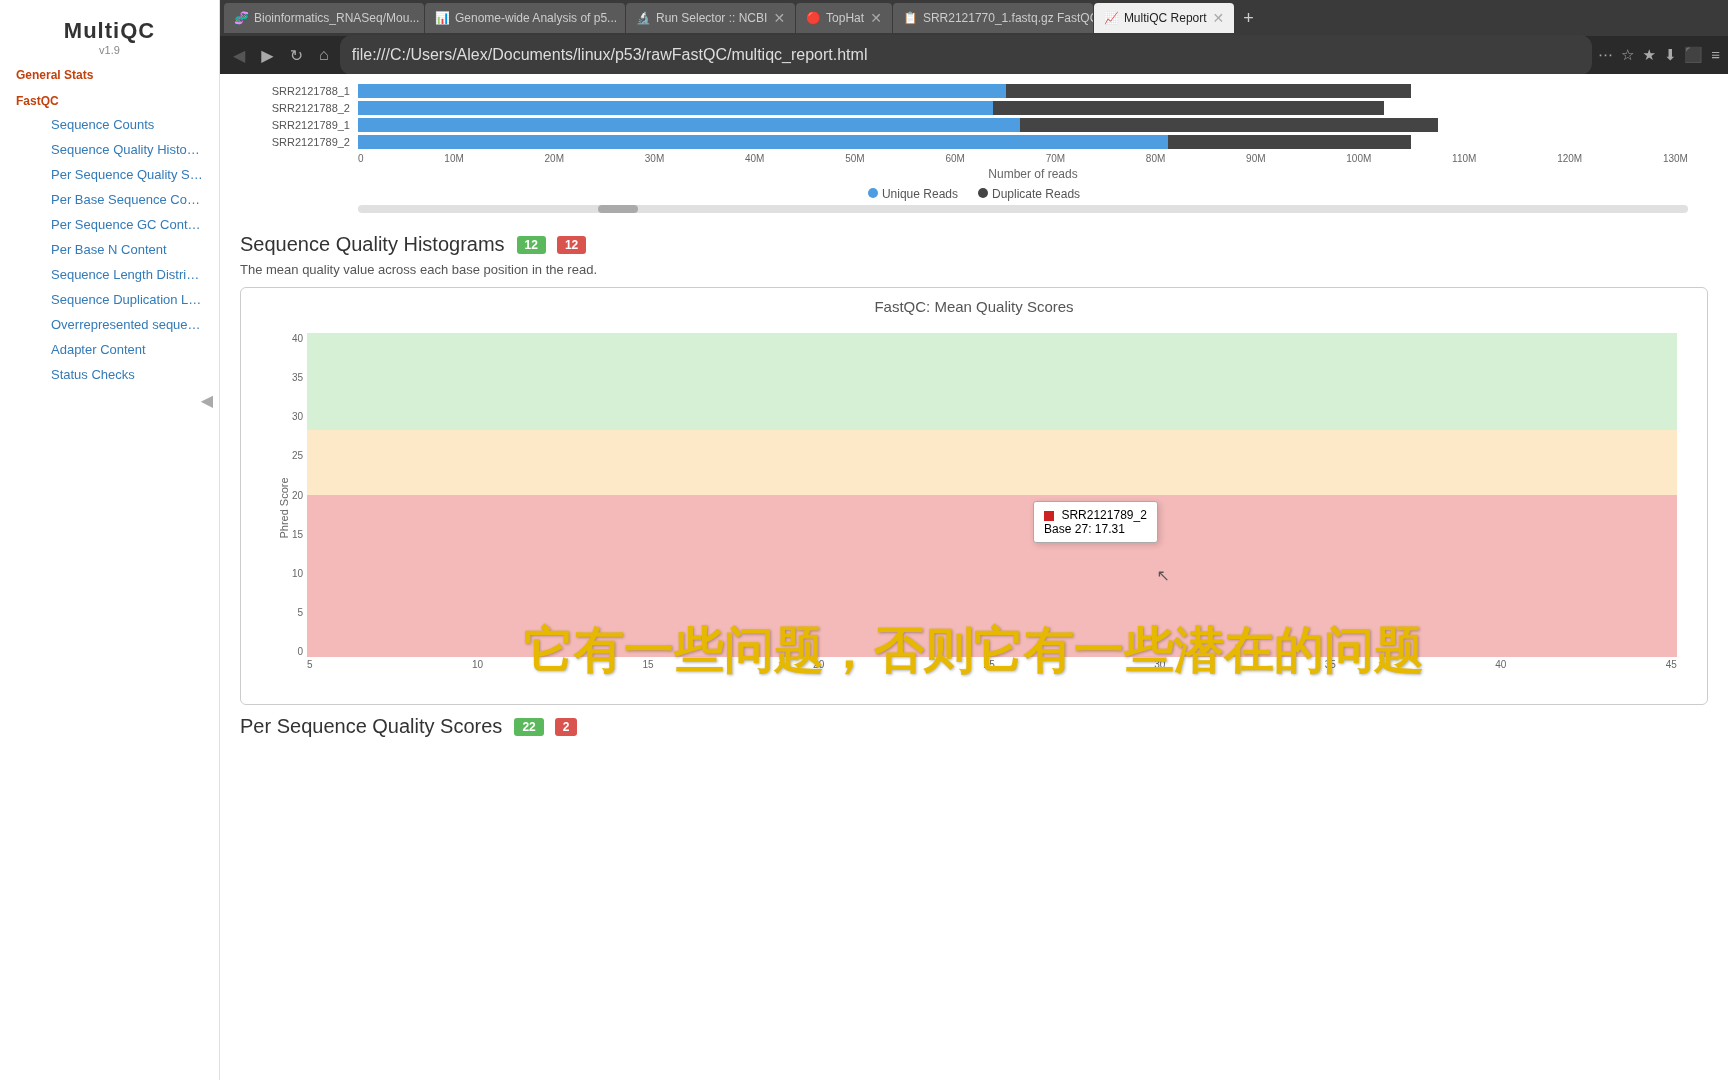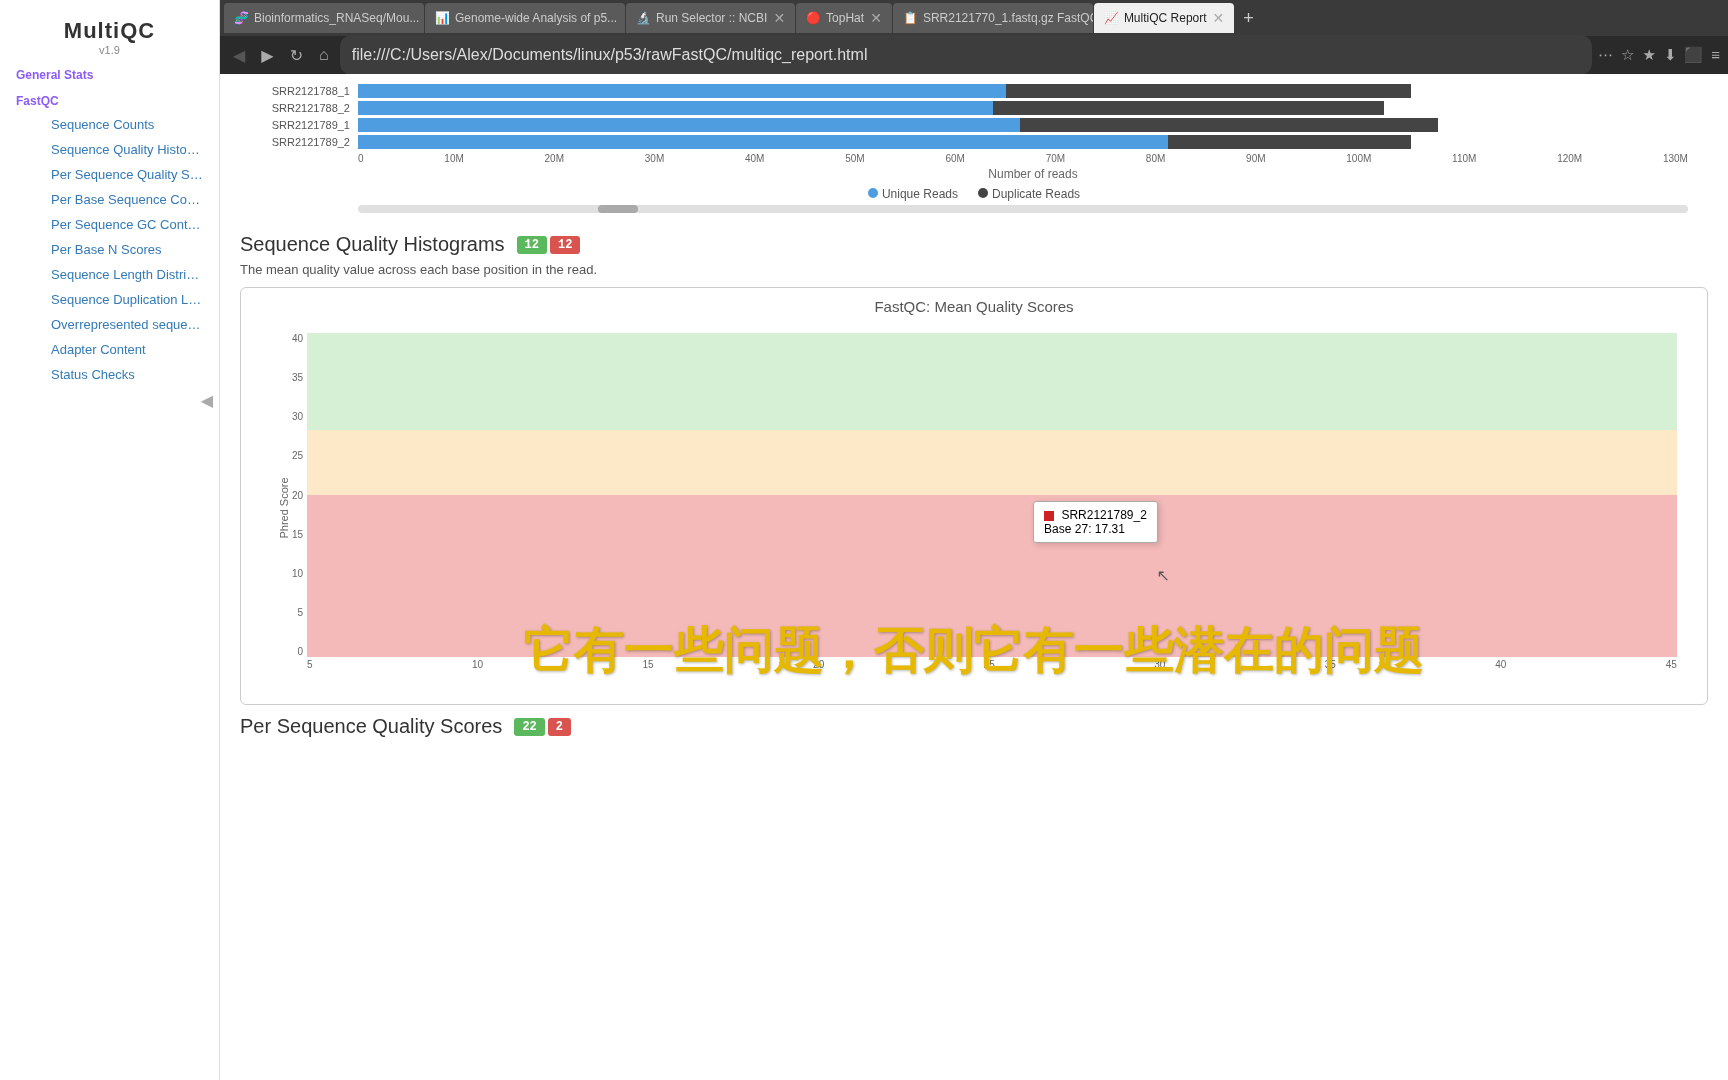--- a/index.html
+++ b/index.html
@@ -26,21 +26,21 @@
       color: #333;
       letter-spacing: 1px;
     }
     .sidebar-logo .logo-sub {
       font-size: 11px;
       color: #888;
     }
     .sidebar-section-header {
       padding: 8px 16px 4px 16px;
       font-size: 12px;
-      color: #8b5cf6;
+      color: #c2410c;
       font-weight: bold;
       cursor: pointer;
     }
     .sidebar-item {
       padding: 5px 16px;
       font-size: 13px;
       color: #337ab7;
       cursor: pointer;
       white-space: nowrap;
       overflow: hidden;
@@ -229,22 +229,21 @@
       gap: 12px;
       padding: 16px 20px 6px 20px;
     }
     .section-title {
       font-size: 20px;
       font-weight: normal;
       color: #333;
     }
     .badge-group {
       display: flex;
-      gap: 3px;
-      font-family: Liberation Mono, monospace;
+      gap: 11px;
     }
     .badge {
       padding: 2px 8px;
       border-radius: 3px;
       font-size: 12px;
       font-weight: bold;
       color: #fff;
     }
     .badge-green { background: #5cb85c; }
     .badge-red { background: #d9534f; }
@@ -327,21 +326,21 @@
     <div class="logo-text">MultiQC</div>
     <div class="logo-sub">v1.9</div>
   </div>
   <div class="sidebar-section-header">General Stats</div>
   <div class="sidebar-section-header">FastQC</div>
   <div class="sidebar-item">Sequence Counts</div>
   <div class="sidebar-item">Sequence Quality Histograms</div>
   <div class="sidebar-item">Per Sequence Quality Scores</div>
   <div class="sidebar-item">Per Base Sequence Content</div>
   <div class="sidebar-item">Per Sequence GC Content</div>
-  <div class="sidebar-item">Per Base N Scores</div>
+  <div class="sidebar-item">Per Base N Content</div>
   <div class="sidebar-item">Sequence Length Distribution</div>
   <div class="sidebar-item">Sequence Duplication Levels</div>
   <div class="sidebar-item">Overrepresented sequences</div>
   <div class="sidebar-item">Adapter Content</div>
   <div class="sidebar-item">Status Checks</div>
   <div class="sidebar-scroll-btn">
     <span style="color:#aaa;font-size:16px;">◀</span>
   </div>
 </div>
 

